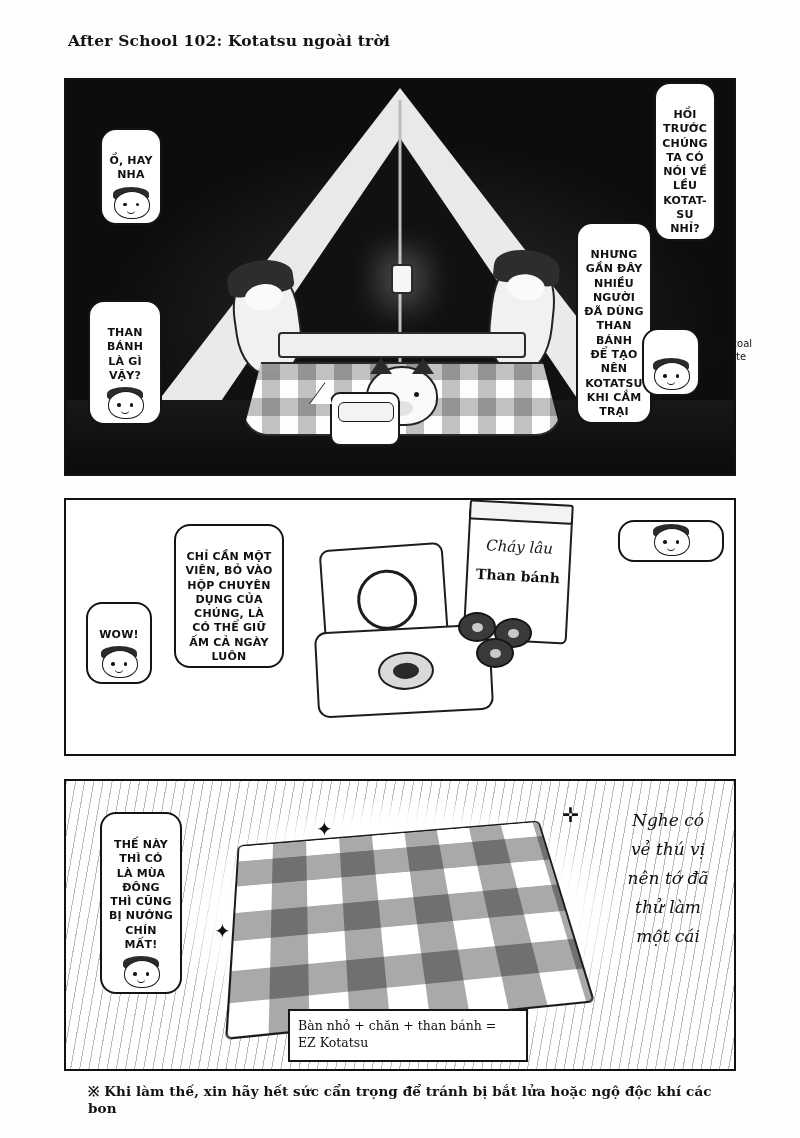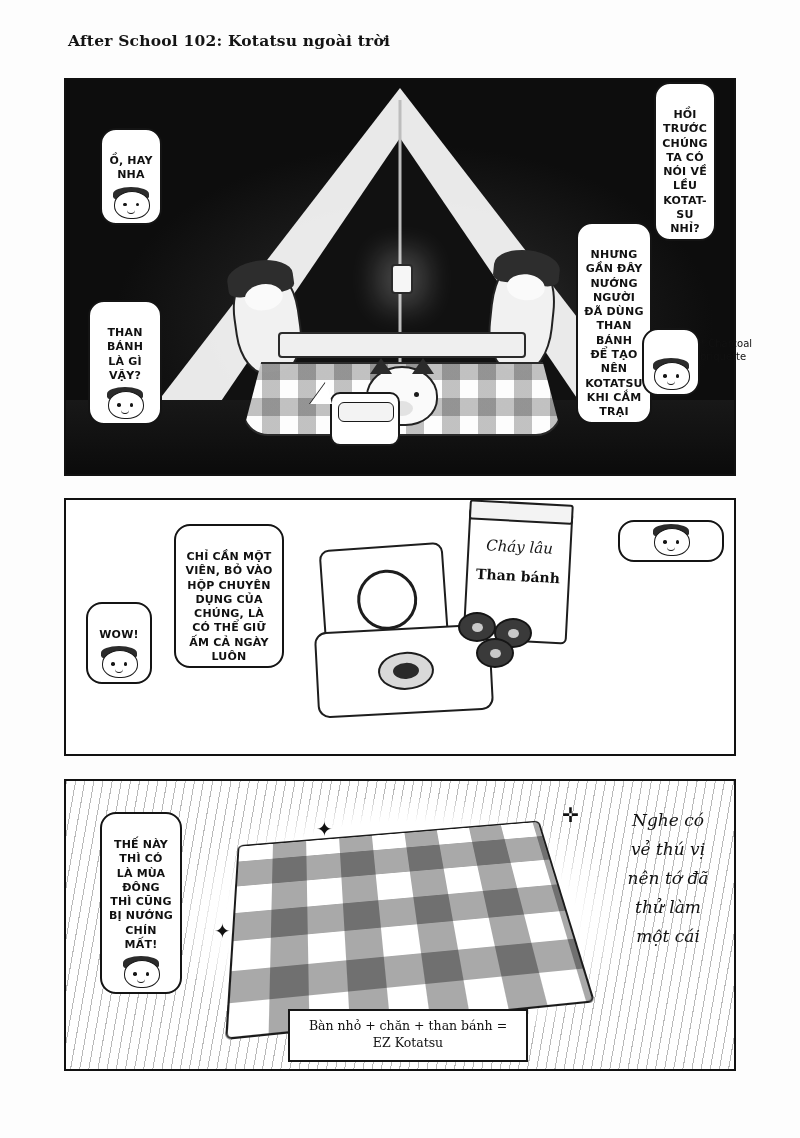--- a/index.html
+++ b/index.html
@@ -292,21 +292,21 @@
     position: absolute;
     left: 222px;
     top: 228px;
     width: 220px;
     padding: 7px 8px 8px;
     border: 2px solid #161616;
     background: #fff;
     font-family: "DejaVu Serif", serif;
     font-size: 12.5px;
     line-height: 1.35;
-    text-align: center;
+    text-align: left;
     color: #111;
   }
   .handwrite {
     position: absolute;
     font-family: "DejaVu Serif", serif;
     font-style: italic;
     font-size: 17px;
     line-height: 1.7;
     color: #121212;
     text-align: center;
@@ -490,21 +490,21 @@
 TA CÓ
 NÓI VỀ
 LỀU
 KOTAT-
 SU NHỈ?</div>
   </div>
 
   <div class="balloon" id="b-nhung">
     <div class="txt">NHƯNG
 GẦN ĐÂY
-NƯỚNG
+NHIỀU
 NGƯỜI
 ĐÃ DÙNG
 THAN BÁNH
 ĐỂ TẠO
 NÊN
 KOTATSU
 KHI CẮM
 TRẠI</div>
   </div>
 
@@ -606,14 +606,15 @@
       <div class="mouth"></div>
     </div>
   </div>
 
   <div class="handwrite" style="left:598px; top:806px; width:140px; white-space:pre-line;">Nghe có
 vẻ thú vị
 nên tớ đã
 thử làm
 một cái</div>
 
+  <div class="footer-note">※ Khi làm thế, xin hãy hết sức cẩn trọng để tránh bị bắt lửa hoặc ngộ độc khí các bon</div>
 
 </div>
 
 </body></html>

